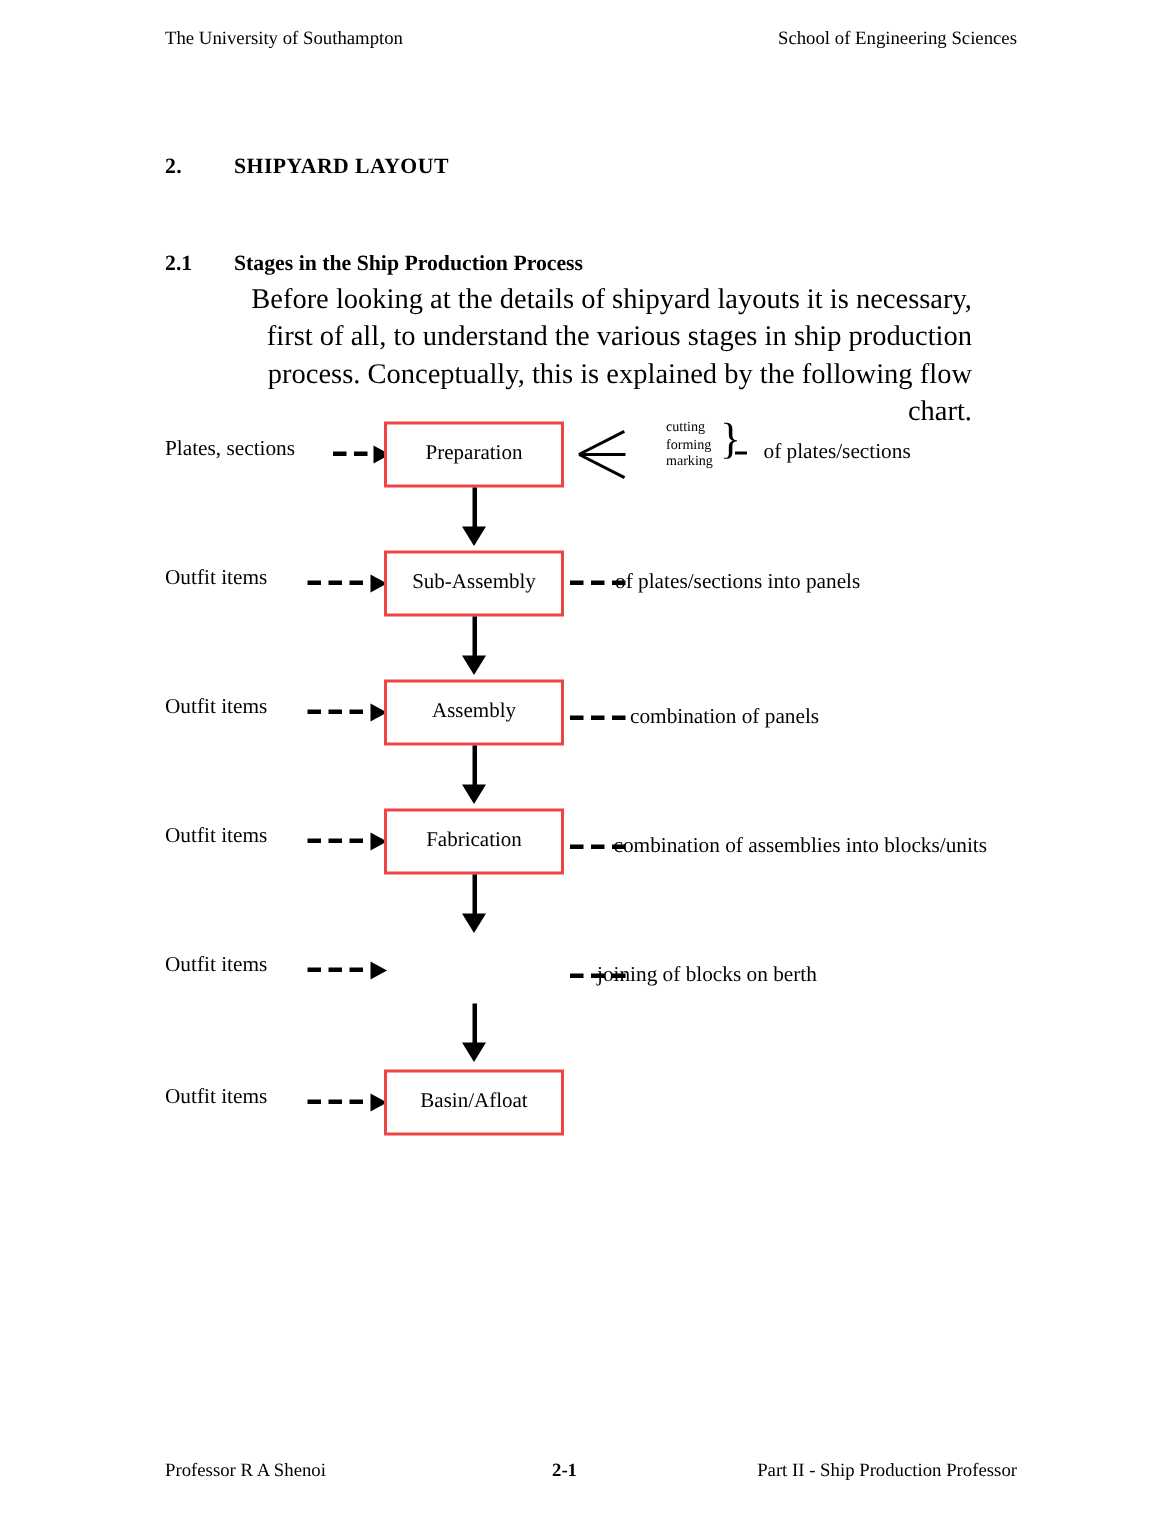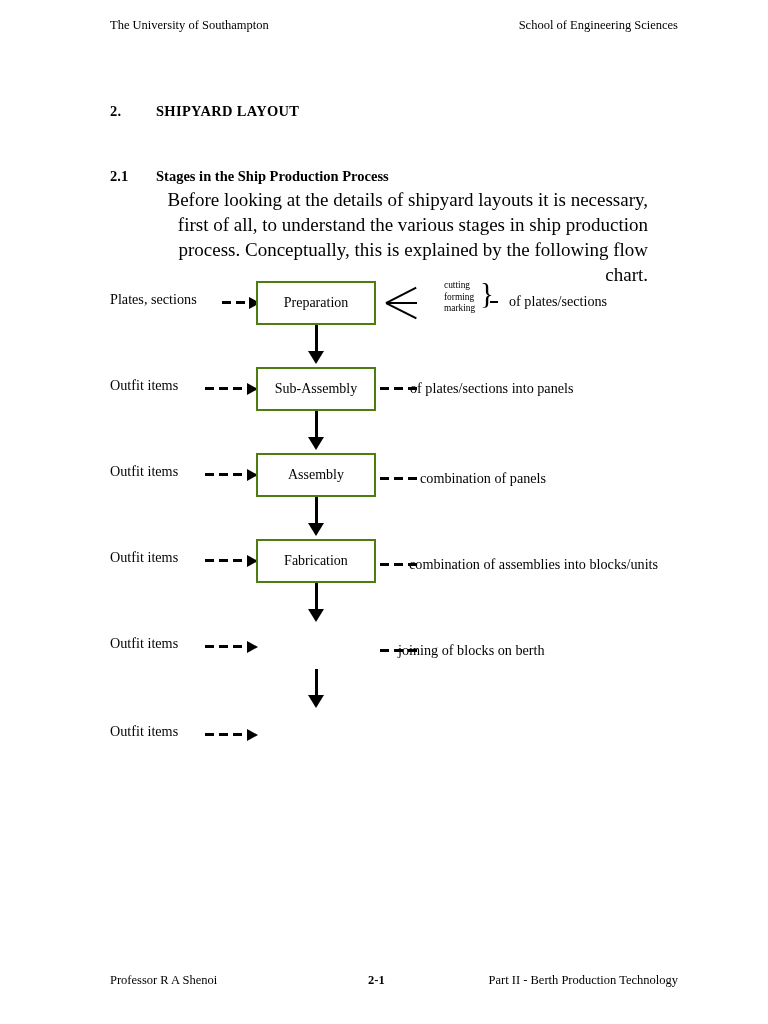--- a/index.html
+++ b/index.html
@@ -76,21 +76,21 @@
     width: 768px;
     height: 44px;
   }
 
   .node-box {
     position: absolute;
     left: 256px;
     top: 0;
     width: 120px;
     height: 44px;
-    border: 2px solid #4d7c0f;
+    border: 2px solid #ef4444;
     background: #fff;
     box-sizing: border-box;
     display: flex;
     align-items: center;
     justify-content: center;
     font-size: 14px;
     line-height: 1;
   }
 
   
@@ -369,23 +369,26 @@
     <div class="v-head" style="top:695px;"></div>
 
     <div class="row" style="top:713px;">
       <span class="src-label">Outfit items</span>
       <span class="in-arrow" style="left:205px;width:62px;">
         <span class="dash" style="left:0;"></span>
         <span class="dash" style="left:14px;"></span>
         <span class="dash" style="left:28px;"></span>
         <span class="head" style="left:42px;"></span>
       </span>
+      <div class="node-box">
+        <span>Basin/Afloat</span>
+      </div>
     </div>
 
   </div>
 
   <div class="footer">
     <span class="f-left">Professor R A Shenoi</span>
     <span class="f-mid">2-1</span>
-    <span class="f-right">Part II - Berth Production Technology</span>
+    <span class="f-right">Part II - Ship Production Professor</span>
   </div>
 
 </div>
 
 </body></html>

